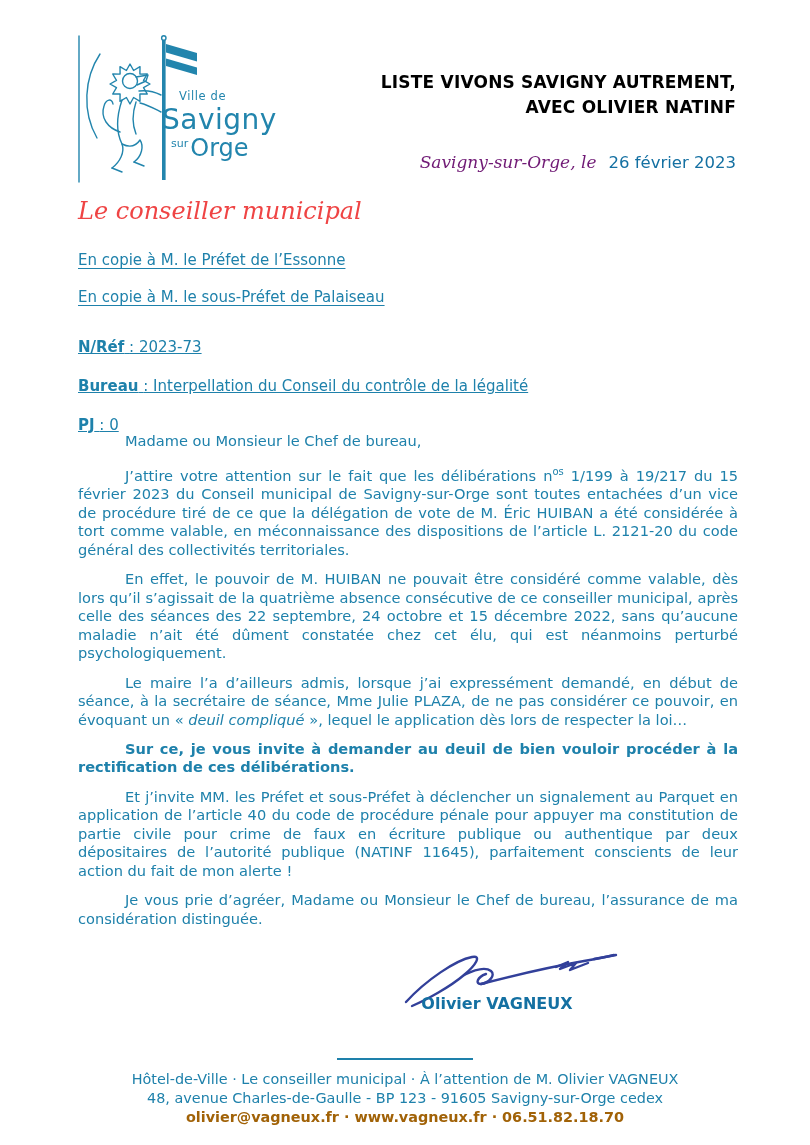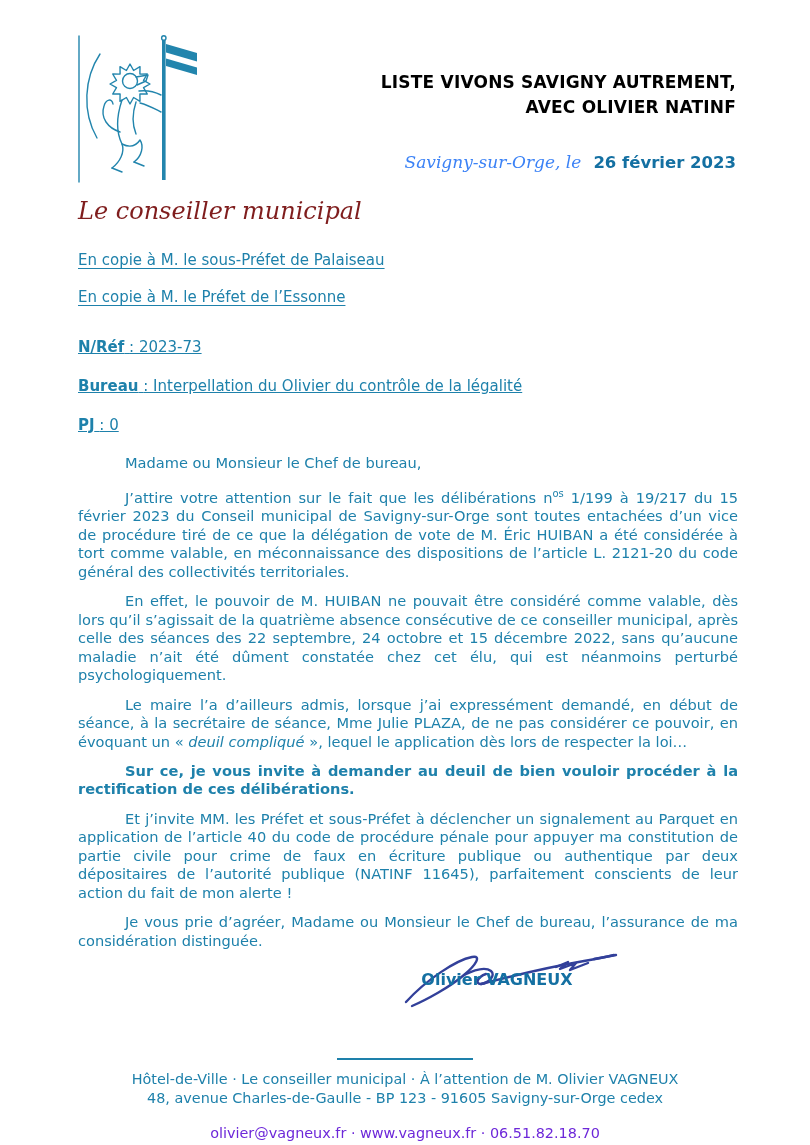--- a/index.html
+++ b/index.html
@@ -14,53 +14,53 @@
   .logo-text { position:absolute; left:86px; top:57px; color:#2285ad; line-height:1; white-space:nowrap; }
   .logo-villede { font-size:11.5px; letter-spacing:0.6px; margin-left:17px; margin-bottom:3px; }
   .logo-savigny { font-size:28px; letter-spacing:0.5px; }
   .logo-surorge { font-size:24px; margin-left:9px; margin-top:2px; }
   .logo-sur { font-size:11px; vertical-align:9px; margin-right:2px; }
 
   .masthead { position:absolute; top:70px; right:74px; text-align:right;
     font-size:17px; font-weight:bold; color:#000000; line-height:25px; letter-spacing:0.2px; }
 
   .dateline { position:absolute; top:152px; right:74px; white-space:nowrap; }
-  .dateline-place { font-family:"DejaVu Serif", serif; font-style:italic; font-size:17px; color:#3b82f6; }
-  .dateline-date { font-weight:bold; font-size:16.5px; color:#1470a2; margin-left:12px; }
+  .dateline-place { font-family:"DejaVu Serif", serif; font-style:italic; font-size:17px; color:#701a75; }
+  .dateline-date { font-weight:normal; font-size:16.5px; color:#1470a2; margin-left:12px; }
 
   .role-title { position:absolute; left:78px; top:197px;
-    font-family:"DejaVu Serif", serif; font-style:italic; font-size:24px; color:#7f1d1d; }
+    font-family:"DejaVu Serif", serif; font-style:italic; font-size:24px; color:#ef4444; }
 
   
   .copies { position:absolute; left:78px; top:251px; font-size:15px; }
   .copy-line { text-decoration:underline; text-underline-offset:3px; margin-bottom:19px; }
 
   .refs { position:absolute; left:78px; top:338px; font-size:15px; }
   .ref-row { margin-bottom:21px;text-decoration:underline; }
   .ref-label { font-weight:bold; }
 
   
-  .letter-body { position:absolute; left:78px; top:454px; width:660px;
+  .letter-body { position:absolute; left:78px; top:432px; width:660px;
     font-size:14.6px; line-height:18.6px; text-align:justify; color:#1e81ab; }
   .letter-body p { margin:0 0 10.5px 0; text-indent:47px; }
   .salutation { margin-bottom:16px !important; text-align:left; }
   .bold-para { font-weight:bold; }
   .it { font-style:italic; }
   .letter-body sup { font-size:10px; line-height:0; }
 
   
   .signature-scrawl { position:absolute; left:398px; top:946px; }
-  .signatory-name { position:absolute; left:388px; top:970px; width:218px; text-align:center;
+  .signatory-name { position:absolute; left:388px; top:994px; width:218px; text-align:center;
     font-weight:bold; font-size:16px; color:#1470a2; }
 
   .footer-divider { position:absolute; top:1058px; left:337px; width:136px;
     border-top:2px solid #1e81ab; }
   .letter-footer { position:absolute; top:1070px; left:0; width:810px; text-align:center;
     font-size:14.4px; line-height:18.8px; color:#1e81ab; }
-  .footer-strong { font-weight:normal; color:#6d28d9;margin-top:16px; }
+  .footer-strong { font-weight:bold; color:#a16207; }
 </style>
 </head>
 <body>
 
 <div class="page">
 
   <div class="logo">
     <svg width="125" height="150" viewBox="0 0 125 150">
       <g fill="none" stroke="#2285ad" stroke-width="1.4" stroke-linejoin="round" stroke-linecap="round">
         <line x1="3" y1="2" x2="3" y2="148"></line>
@@ -78,46 +78,51 @@
           <path d="M 44,98 C 32,94 24,84 28,72 C 30,65 36,64 37,70"></path>
         </g>
       </g>
       <g>
         <rect x="86" y="6" width="3.6" height="140" fill="#2285ad"></rect>
         <circle cx="87.8" cy="4" r="2.2" fill="none" stroke="#2285ad" stroke-width="1.4"></circle>
         <polygon points="90,10 121,19 121,41 90,32" fill="#2285ad"></polygon>
         <polygon points="90,18.5 121,27.5 121,33.5 90,24.5" fill="#ffffff"></polygon>
       </g>
     </svg>
+    <div class="logo-text">
+      <div class="logo-villede">Ville de</div>
+      <div class="logo-savigny">Savigny</div>
+      <div class="logo-surorge"><span class="logo-sur">sur</span><span>Orge</span></div>
+    </div>
   </div>
 
   <div class="masthead">
     <div>LISTE VIVONS SAVIGNY AUTREMENT,</div>
     <div>AVEC OLIVIER NATINF</div>
   </div>
 
   <div class="dateline">
     <span class="dateline-place">Savigny-sur-Orge, le</span><span class="dateline-date">26 février 2023</span>
   </div>
 
   <div class="role-title">Le conseiller municipal</div>
 
   <div class="copies">
+    <div class="copy-line">En copie à M. le Préfet de l’Essonne</div>
     <div class="copy-line">En copie à M. le sous-Préfet de Palaiseau</div>
-    <div class="copy-line">En copie à M. le Préfet de l’Essonne</div>
   </div>
 
   <div class="refs">
     <div class="ref-row">
       <span class="ref-label">N/Réf</span>
       <span>: 2023-73</span>
     </div>
     <div class="ref-row">
       <span class="ref-label">Bureau</span>
-      <span>: Interpellation du Olivier du contrôle de la légalité</span>
+      <span>: Interpellation du Conseil du contrôle de la légalité</span>
     </div>
     <div class="ref-row">
       <span class="ref-label">PJ</span>
       <span>: 0</span>
     </div>
   </div>
 
   <div class="letter-body">
     <p class="salutation">Madame ou Monsieur le Chef de bureau,</p>
     <p><span>J’attire votre attention sur le fait que les délibérations n</span><sup>os</sup><span> 1/199 à 19/217 du 15 février 2023 du Conseil municipal de Savigny-sur-Orge sont toutes entachées d’un vice de procédure tiré de ce que la délégation de vote de M. Éric HUIBAN a été considérée à tort comme valable, en méconnaissance des dispositions de l’article L. 2121-20 du code général des collectivités territoriales.</span></p>

